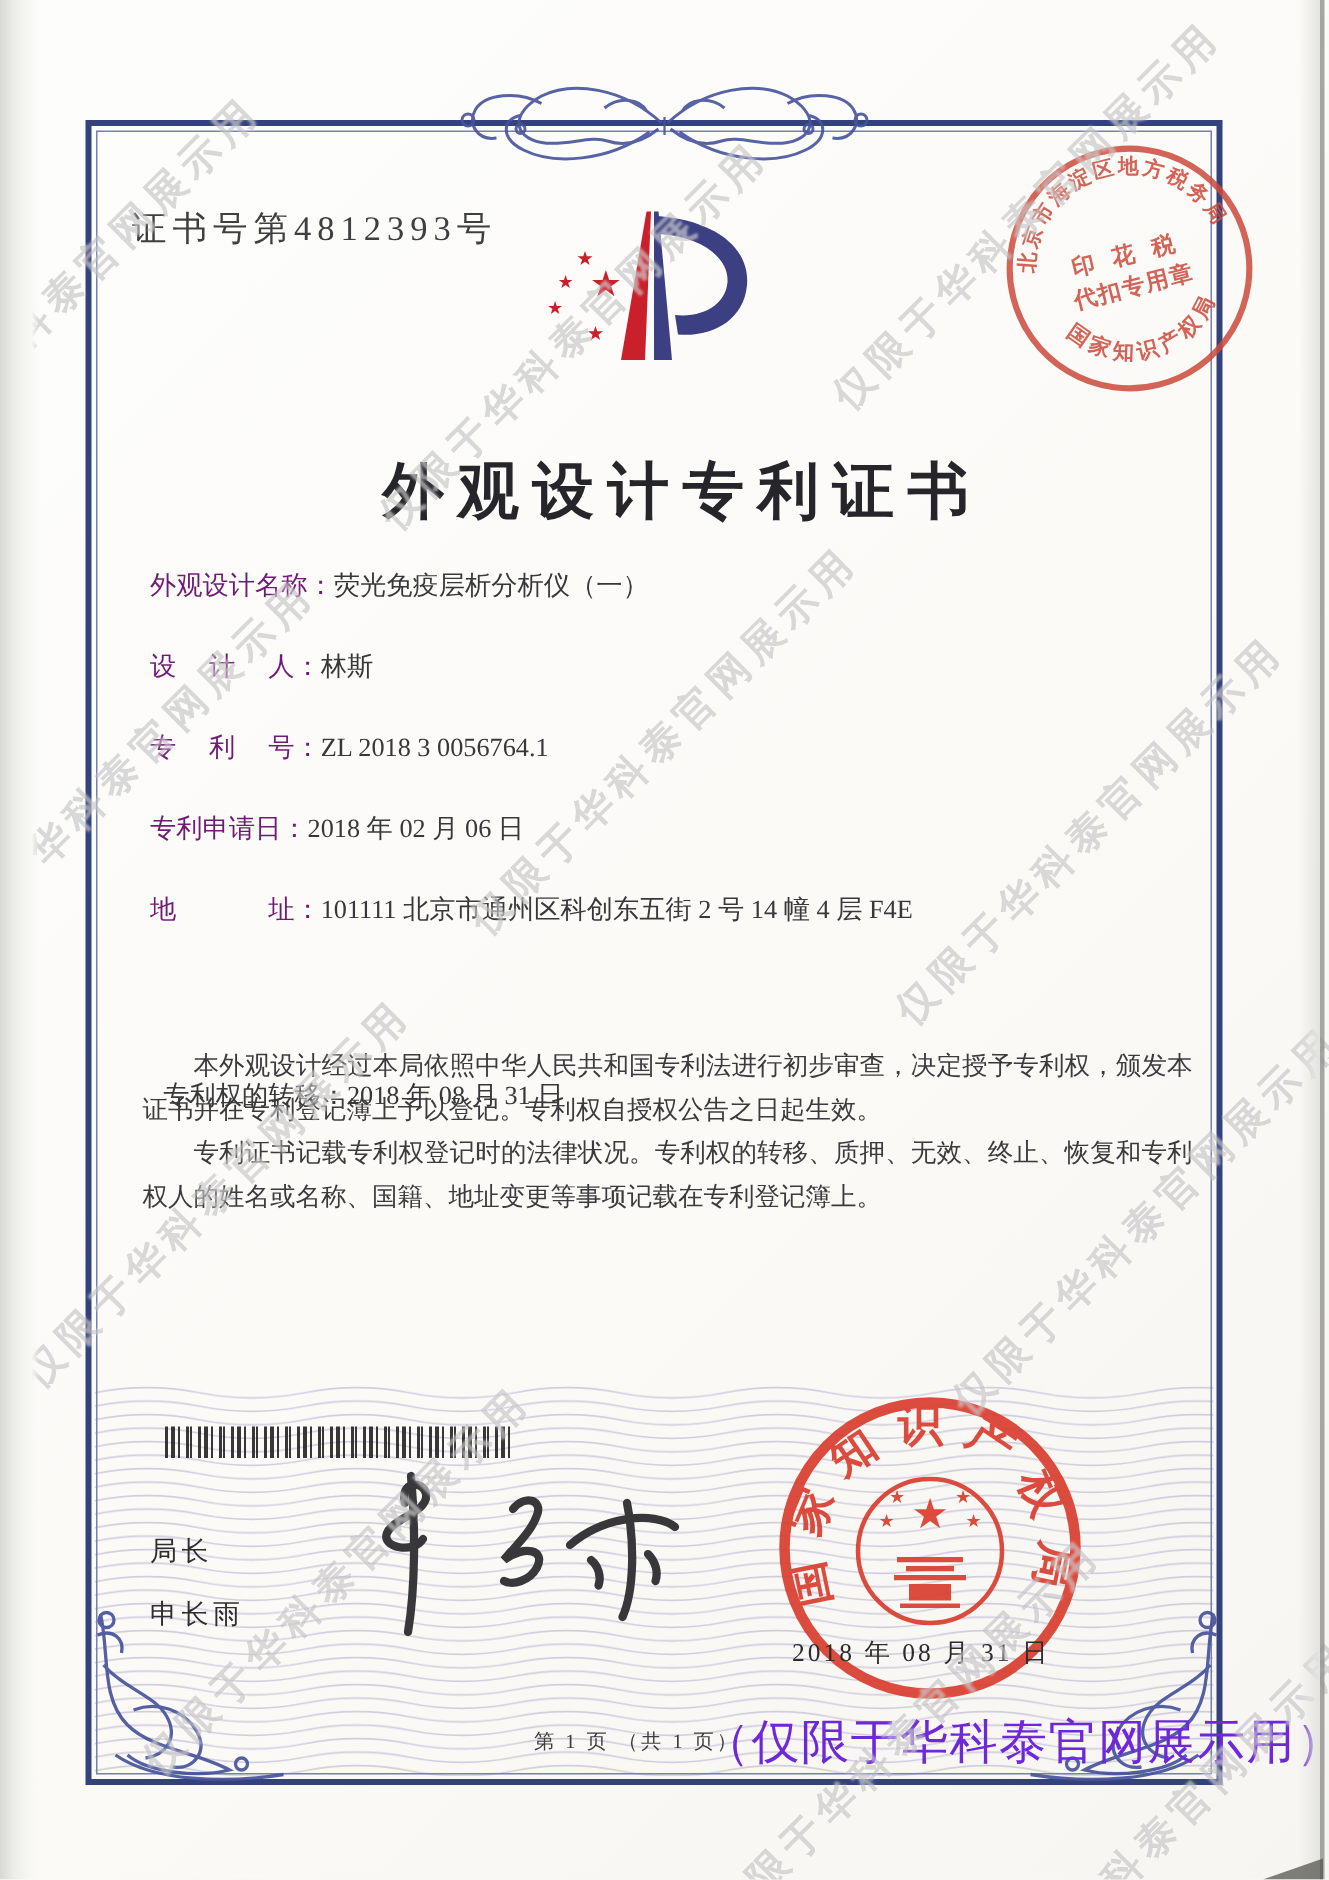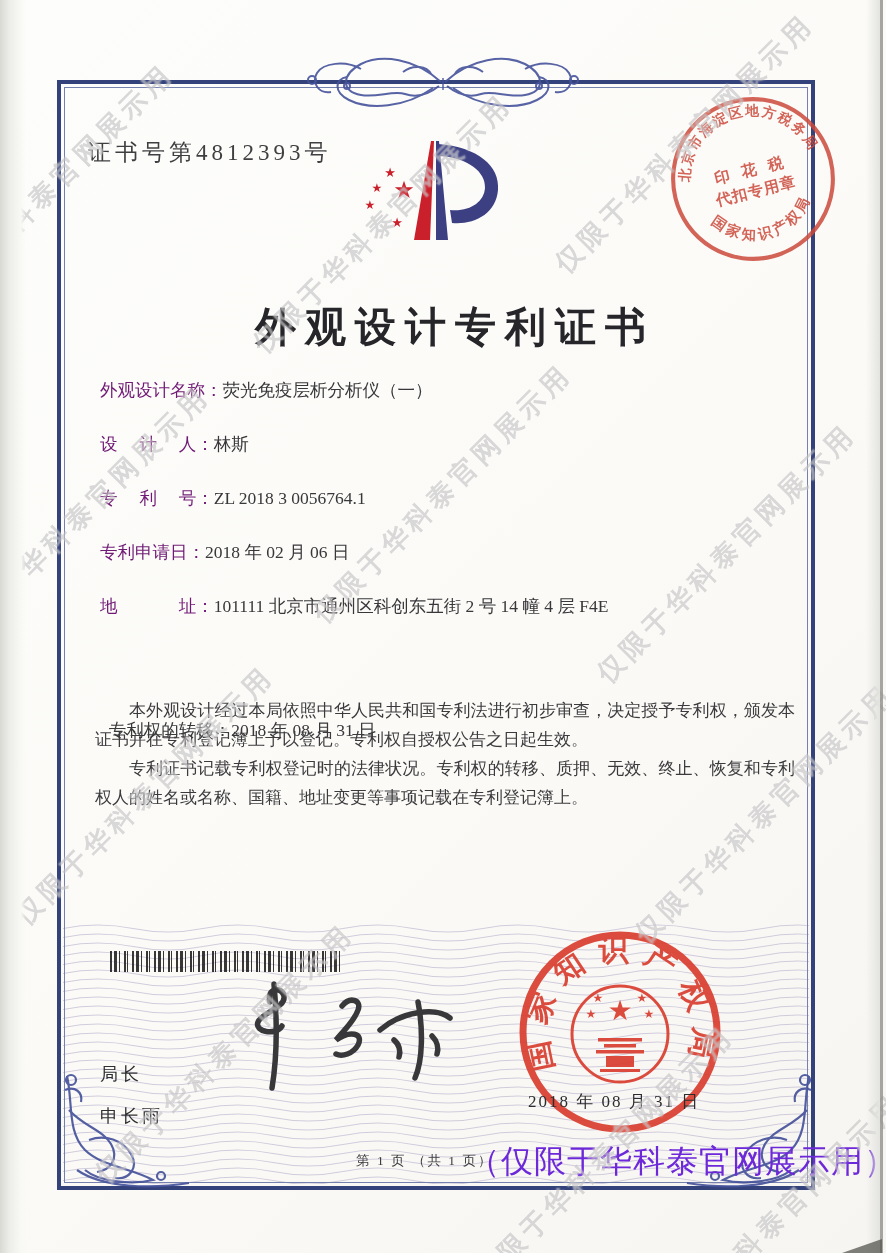--- a/index.html
+++ b/index.html
@@ -51,21 +51,21 @@
   .body-text p { font-size:17px; line-height:29px; text-indent:2em; text-align:justify; color:#3b3b3e; }
 
   .barcode { position:absolute; left:110px; top:951px; width:230px; height:21px; z-index:12; opacity:.88;
     background:repeating-linear-gradient(90deg,
       #1d1d1d 0 2px, transparent 2px 4px,
       #1d1d1d 4px 7px, transparent 7px 9px,
       #1d1d1d 9px 10px, transparent 10px 14px,
       #1d1d1d 14px 16px, transparent 16px 17px,
       #1d1d1d 17px 18px, transparent 18px 22px); }
 
-  .director { position:absolute; left:100px; top:1022px; z-index:12;margin-top:40px; }
+  .director { position:absolute; left:100px; top:1022px; z-index:12; }
   .director div { font-size:18px; color:#2e2e31; letter-spacing:3px; margin-bottom:18px; }
 
   .signature { position:absolute; left:222px; top:978px; width:250px; height:120px; z-index:13; }
 
   .official-seal { position:absolute; left:513px; top:926px; width:214px; height:212px; z-index:14; opacity:.9; }
   .seal-date { position:absolute; left:528px; top:1090px; font-size:17px; letter-spacing:2px; color:#2c2c2e; z-index:15; white-space:pre; }
 
   .footer-page { position:absolute; left:356px; top:1152px; font-size:13.5px; letter-spacing:2px; color:#3d3d40; z-index:16; white-space:pre; }
   .footer-note { position:absolute; left:468px; top:1140px; font-size:32px; color:#6d28d9; letter-spacing:1px; z-index:16; white-space:pre; }
 

